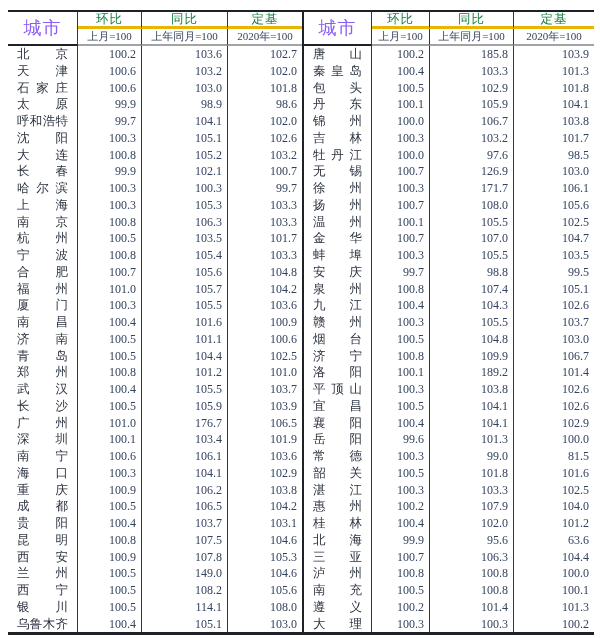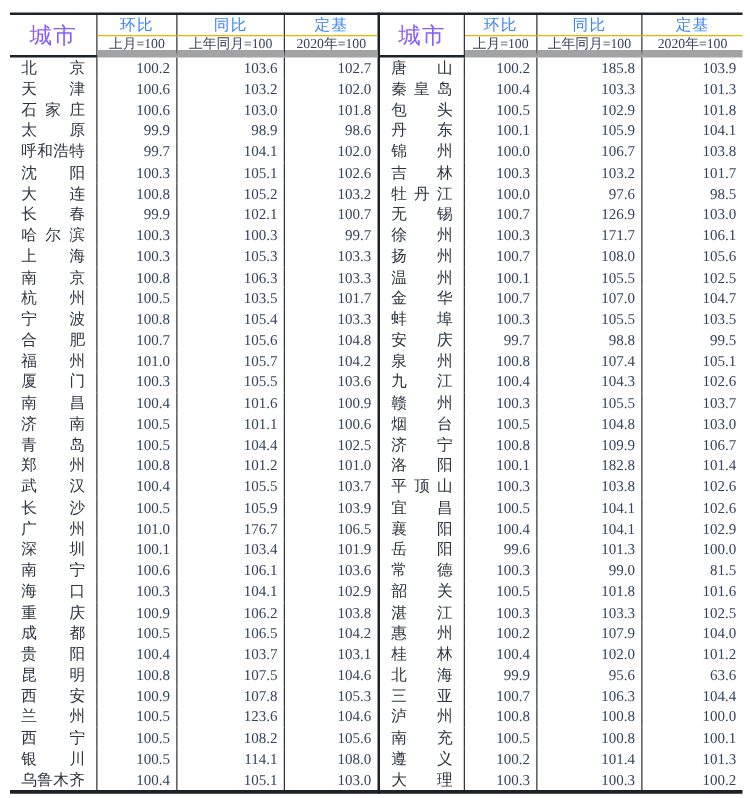--- a/index.html
+++ b/index.html
@@ -21,26 +21,26 @@
   .cell{box-sizing:border-box;overflow:hidden;}
   
   .hc{
     grid-column:1;grid-row:1 / span 2;
     display:flex;align-items:center;justify-content:center;
     border-right:1px solid #32373d;border-bottom:2px solid #1d2228;
     font-size:18px;color:#8b5cf6;letter-spacing:1px;
   }
   .hl{
     display:flex;align-items:center;justify-content:center;
-    border-bottom:1px solid #eab308;
-    font-size:12.5px;color:#3b82f6;letter-spacing:1px;
+    border-bottom:3px solid #eab308;
+    font-size:12.5px;color:#15803d;letter-spacing:1px;
   }
   .hs{
     display:flex;align-items:center;justify-content:center;
-    border-bottom:6px solid #a3a3a3;
+    border-bottom:2px solid #a3a3a3;
     font-size:11px;color:#35425c;white-space:nowrap;
   }
   .bR{border-right:1px solid #32373d;}
   
   .c{
     display:flex;align-items:center;justify-content:space-between;
     padding:0 9px;border-right:1px solid #32373d;
     font-size:12.5px;color:#2c3440;line-height:16.75px;
   }
   .c span{display:block;}
@@ -281,21 +281,21 @@
         <span>安</span>
       </div>
       <div class="cell v bR">100.9</div>
       <div class="cell v bR">107.8</div>
       <div class="cell v">105.3</div>
       <div class="cell c">
         <span>兰</span>
         <span>州</span>
       </div>
       <div class="cell v bR">100.5</div>
-      <div class="cell v bR">123.6</div>
+      <div class="cell v bR">149.0</div>
       <div class="cell v">104.6</div>
       <div class="cell c">
         <span>西</span>
         <span>宁</span>
       </div>
       <div class="cell v bR">100.5</div>
       <div class="cell v bR">108.2</div>
       <div class="cell v">105.6</div>
       <div class="cell c">
         <span>银</span>
@@ -455,21 +455,21 @@
         <span>宁</span>
       </div>
       <div class="cell v bR">100.8</div>
       <div class="cell v bR">109.9</div>
       <div class="cell v">106.7</div>
       <div class="cell c">
         <span>洛</span>
         <span>阳</span>
       </div>
       <div class="cell v bR">100.1</div>
-      <div class="cell v bR">182.8</div>
+      <div class="cell v bR">189.2</div>
       <div class="cell v">101.4</div>
       <div class="cell c">
         <span>平</span>
         <span>顶</span>
         <span>山</span>
       </div>
       <div class="cell v bR">100.3</div>
       <div class="cell v bR">103.8</div>
       <div class="cell v">102.6</div>
       <div class="cell c">

